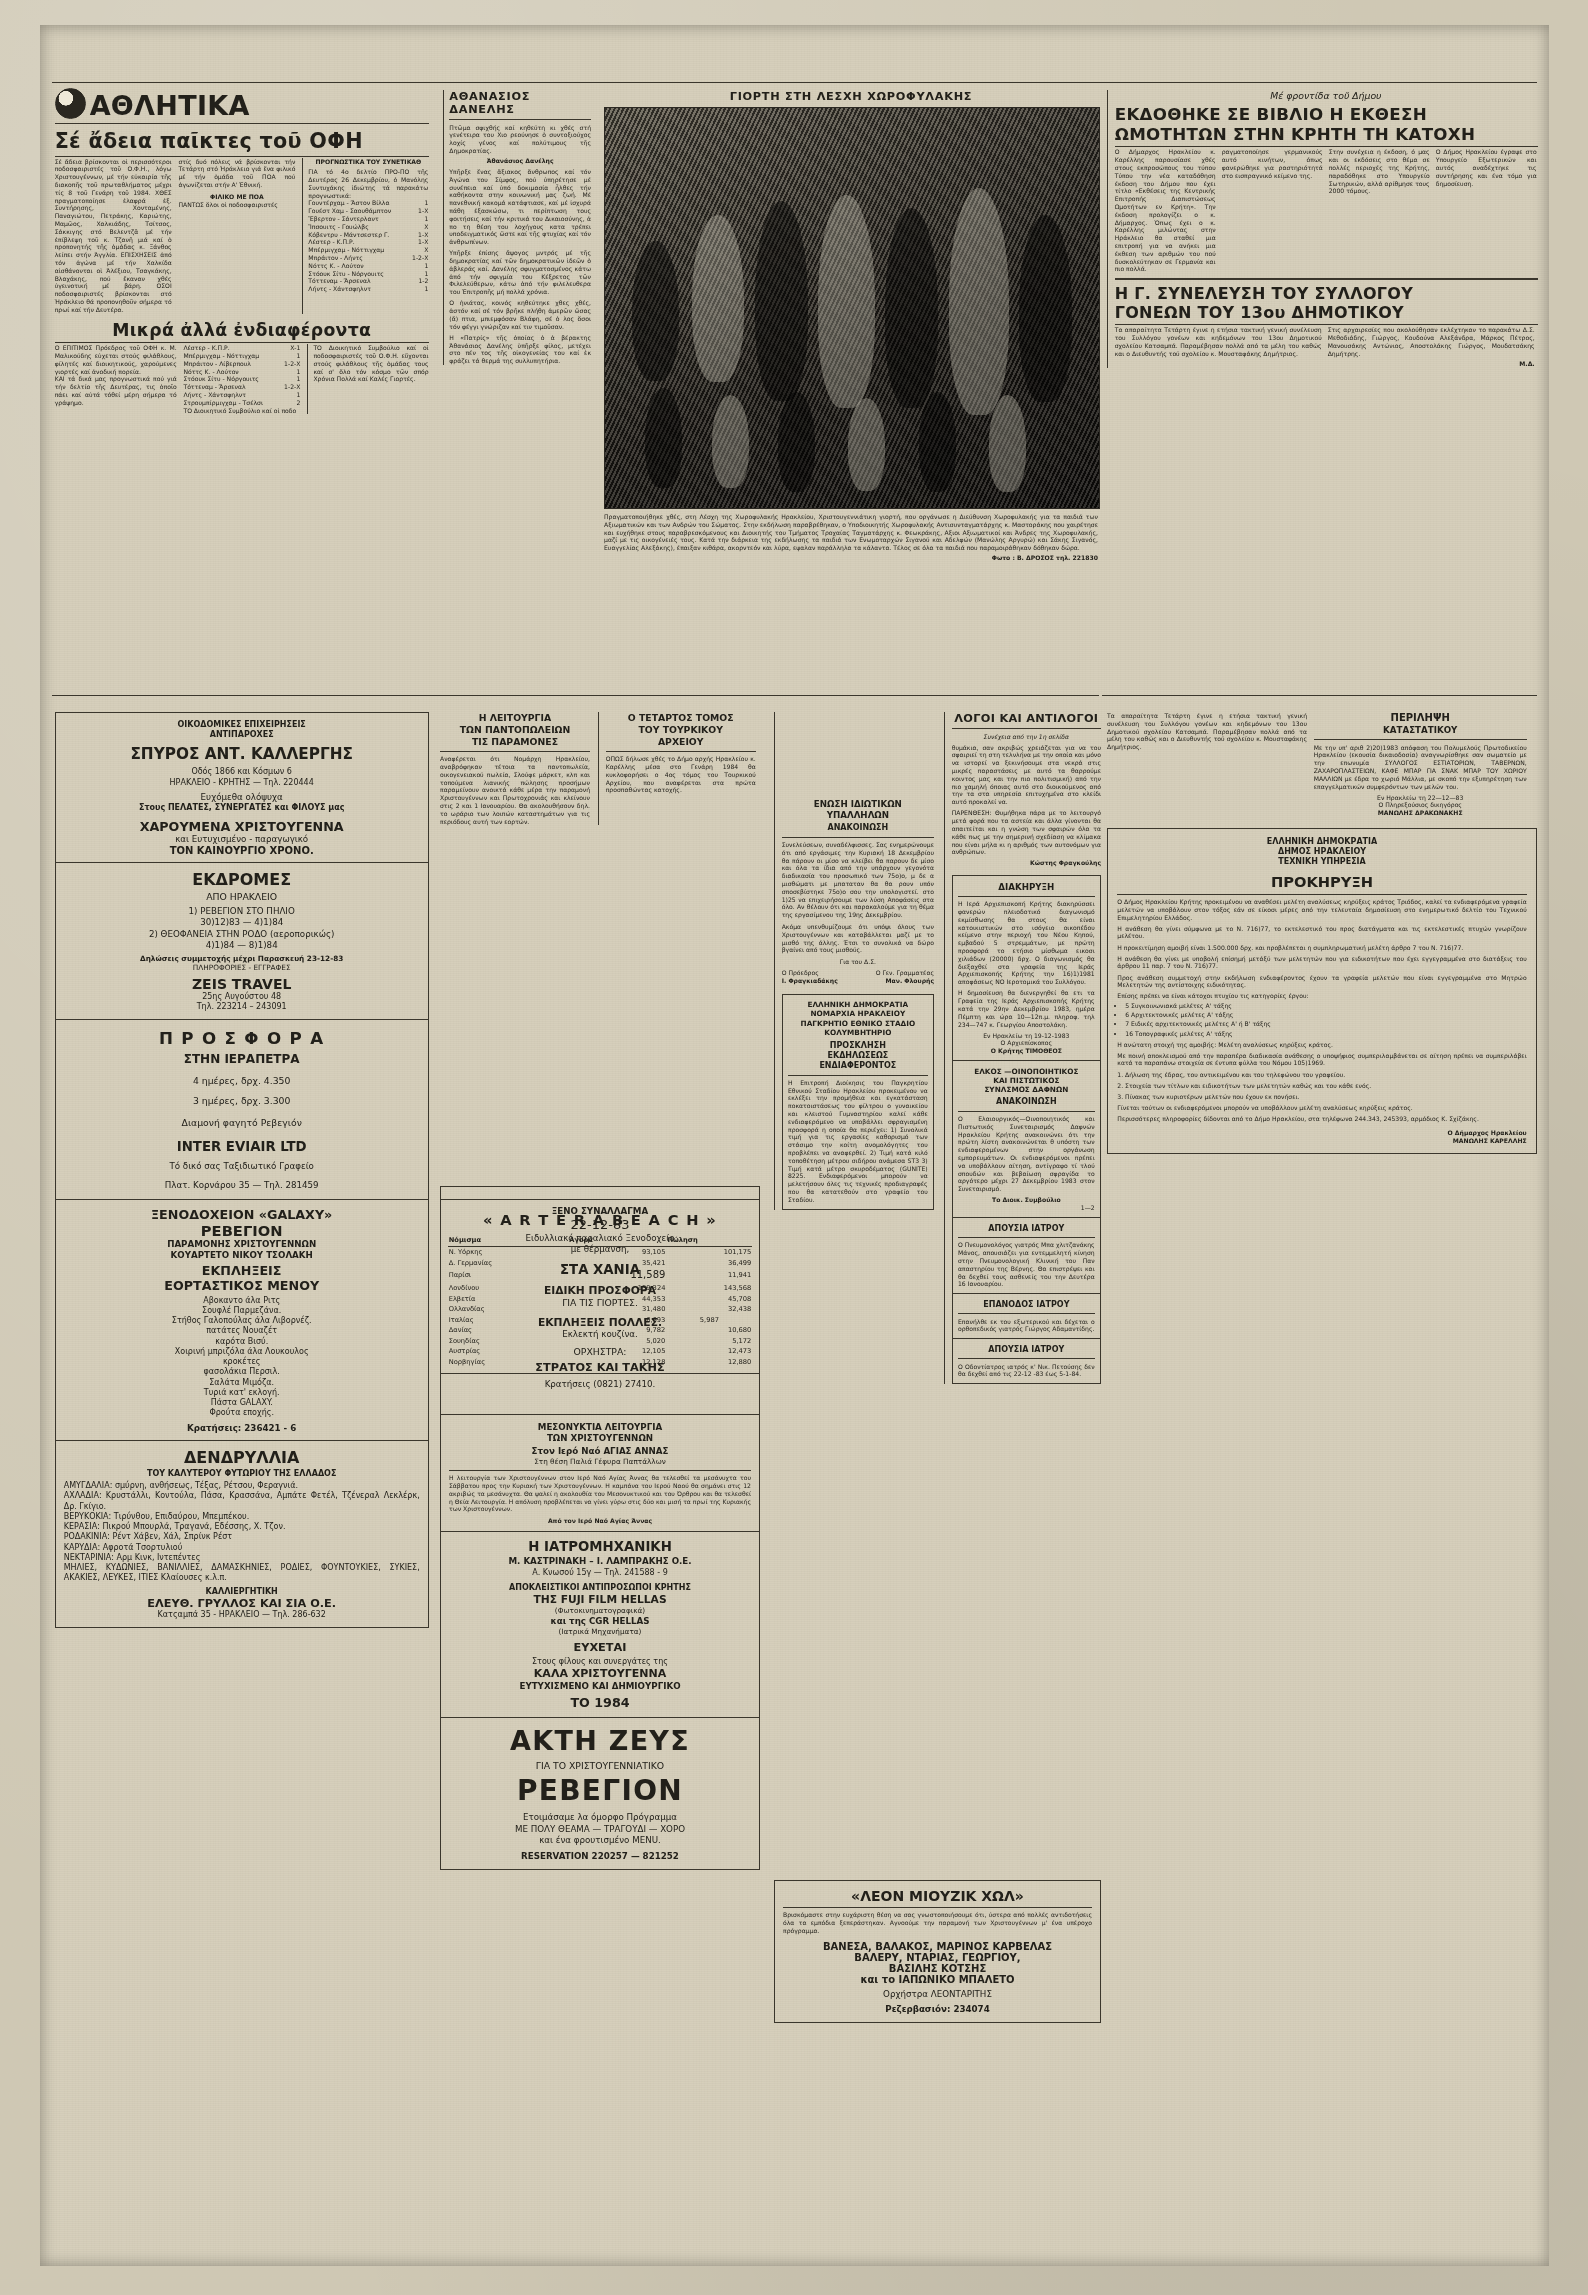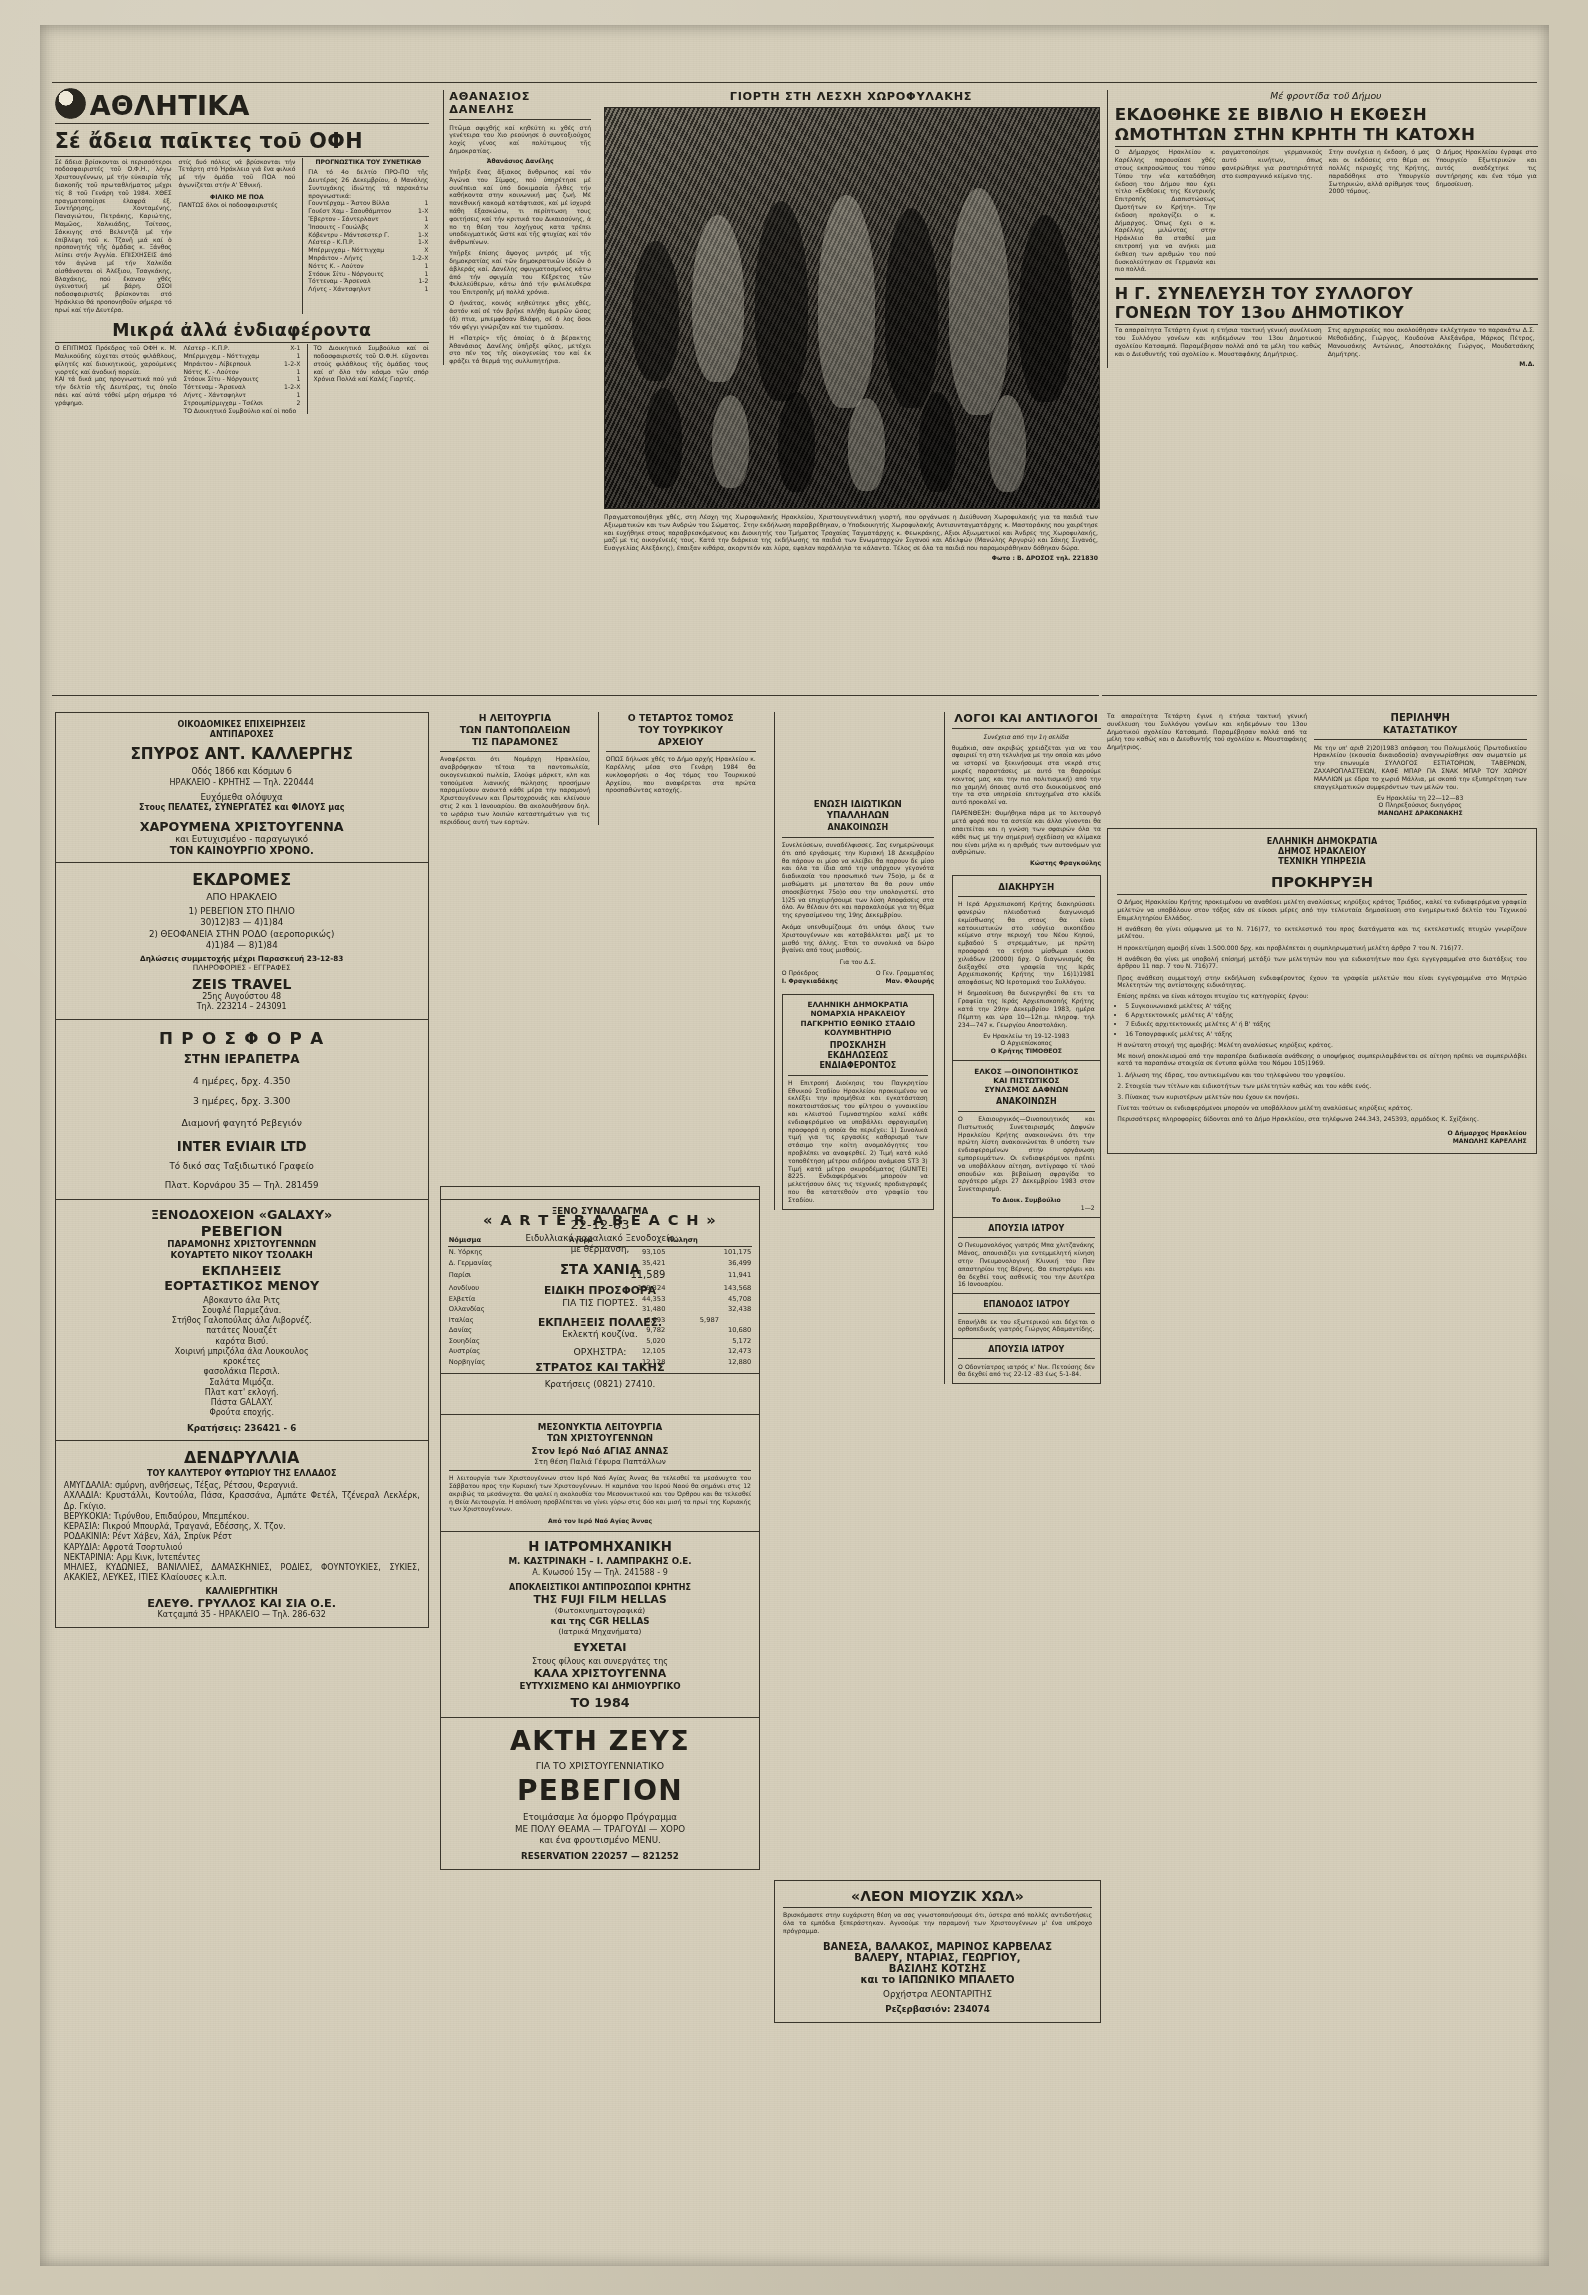--- a/index.html
+++ b/index.html
@@ -303,21 +303,21 @@
         <div class="tiny ctr" style="font-size:8px;margin-top:2.7px;">Αβοκαντο άλα Ριτς</div>
         <div class="tiny ctr" style="font-size:8px;" id="galaxy-menu">
             <div>Σουφλέ Παρμεζάνα.</div>
             <div>Στήθος Γαλοπούλας άλα Λιβορνέζ.</div>
             <div>πατάτες Νουαζέτ</div>
             <div>καρότα Βισύ.</div>
             <div>Χοιρινή μπριζόλα άλα Λουκουλος</div>
             <div>κροκέτες</div>
             <div>φασολάκια Περσιλ.</div>
             <div>Σαλάτα Μιμόζα.</div>
-            <div>Πλατ κατ' εκλογή.</div>
+            <div>Τυριά κατ' εκλογή.</div>
             <div>Πάστα GALAXY.</div>
             <div>Φρούτα εποχής.</div>
           </div>
         <div class="tiny ctr" style="font-size:8.7px;font-weight:bold;margin-top:4px;">Κρατήσεις: 236421 - 6</div>
       </div>
 
       <div class="box" style="padding:6.7px 8px;border-top:0;">
         <div class="bigad" style="font-size:16px;">ΔΕΝΔΡΥΛΛΙΑ</div>
         <div class="tiny ctr" style="font-size:8px;font-weight:bold;margin-top:2px;">ΤΟΥ ΚΑΛΥΤΕΡΟΥ ΦΥΤΩΡΙΟΥ ΤΗΣ ΕΛΛΑΔΟΣ</div>
         <div class="tiny" style="font-size:8px;margin-top:2px;">ΑΜΥΓΔΑΛΙΑ: σμύρνη, ανθήσεως, Τέξας, Ρέτσου, Φεραγνιά.</div>

